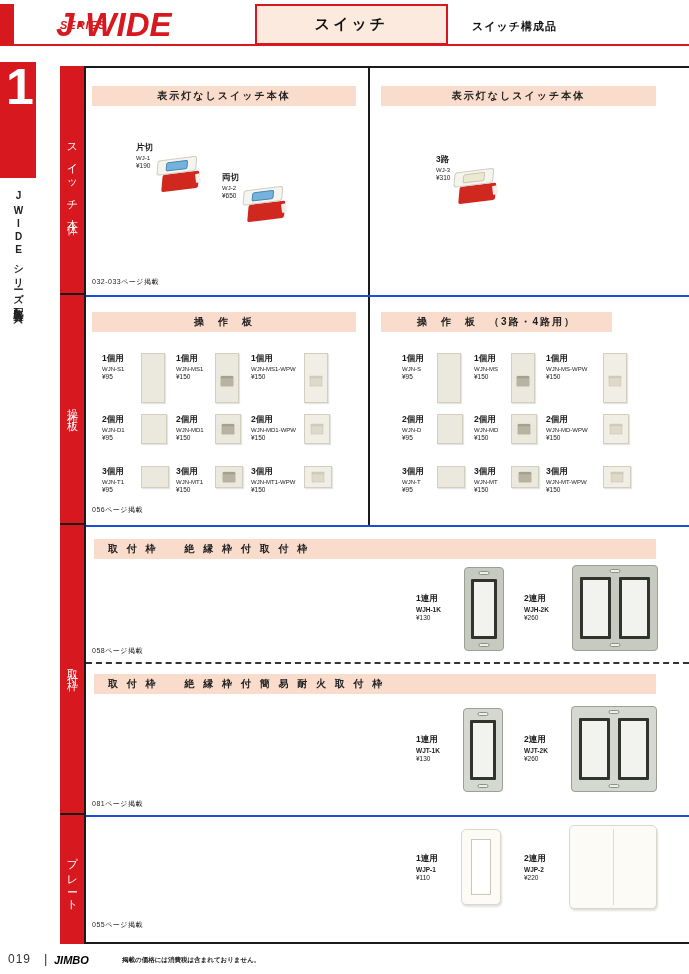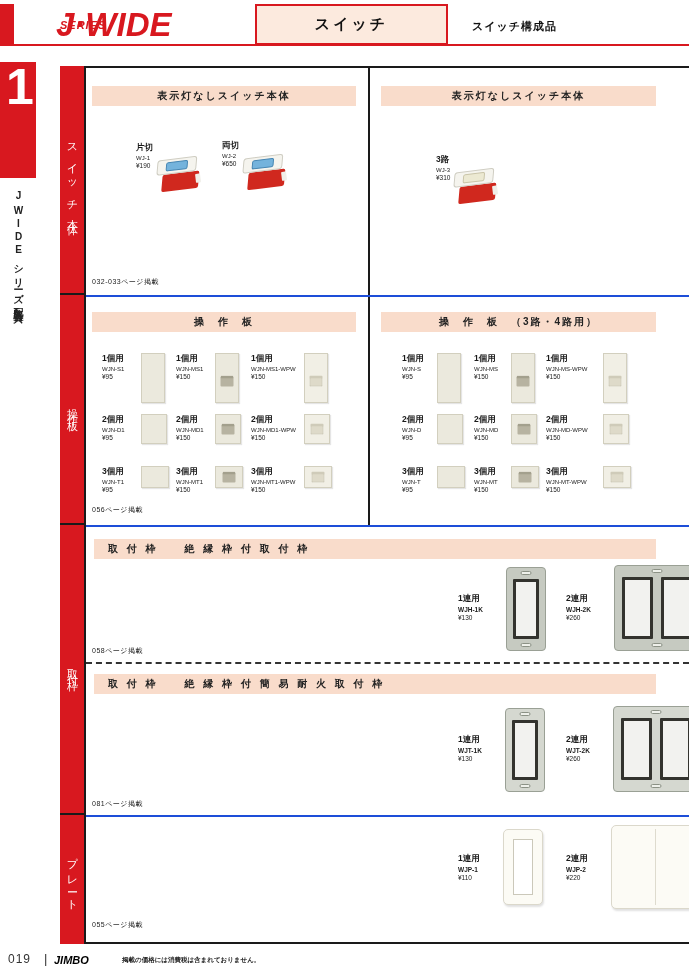--- a/index.html
+++ b/index.html
@@ -69,21 +69,21 @@
   .pz-tall  { width:24px; height:50px; }
   .pz-mid   { width:26px; height:30px; }
   .pz-short { width:28px; height:22px; }
   .plate .win { position:absolute; left:50%; top:50%; transform:translate(-50%,-50%);
                 width:13px; height:11px; background:#b7b3a1; border-top:3px solid #a3a08d; border-radius:1px; }
   .pz-tall .win { top:56%; }
   .plate.wpw { background:#f1efe5; }
   .plate.wpw .win { background:#dedac9; border:1px solid #c8c4b2; border-top:3px solid #cfcbb9; }
 
   
-  .prod-h { position:absolute; display:flex; gap:23px;margin-left:42px; }
+  .prod-h { position:absolute; display:flex; gap:23px; }
   .lbl-off26 { margin-top:26px; } .lbl-off28 { margin-top:28px; } .lbl-off24 { margin-top:24px; }
   .frame { position:relative; background:#c6cac1; border:1px solid #9aa095; border-radius:4px; flex:none; }
   .frame.light { background:#d5d8d0; }
   .fz-1 { width:40px; height:84px; }
   .fz-2 { width:86px; height:86px; }
   .frame .hole { position:absolute; border:3px solid #33332e; background:#f2f2ef; border-radius:1px; }
   .fz-1 .hole { left:6px; right:6px; top:11px; bottom:11px; }
   .fz-2 .h1 { left:7px;  width:31px; top:11px; bottom:11px; }
   .fz-2 .h2 { right:7px; width:31px; top:11px; bottom:11px; }
   .frame .slot-t, .frame .slot-b { position:absolute; left:50%; transform:translateX(-50%);
@@ -154,21 +154,21 @@
             <div class="p-price">¥190</div>
           </div>
           <div class="img-switch">
               <div class="sw-bottom"></div>
               <div class="sw-foot"></div>
               <div class="sw-top">
                 <div class="sw-rocker"></div>
               </div>
             </div>
         </div>
-        <div class="prod" style="left:136px; top:72px;justify-content:center;">
+        <div class="prod" style="left:136px; top:104px;justify-content:center;">
           <div>
             <div class="p-name">両切</div>
             <div class="p-code">WJ-2</div>
             <div class="p-price">¥650</div>
           </div>
           <div class="img-switch">
               <div class="sw-bottom"></div>
               <div class="sw-foot"></div>
               <div class="sw-top">
                 <div class="sw-rocker"></div>
@@ -284,21 +284,21 @@
             </div>
           <div class="plate pz-short wpw">
               <div class="win"></div>
             </div>
         </div>
 
         <div class="note" style="bottom:10px;">056ページ掲載</div>
       </div>
 
       <div class="panel-r">
-        <div class="banner" style="left:9px; top:15px; width:275px; height:20px;">操　作　板　（3路・4路用）</div>
+        <div class="banner" style="left:9px; top:15px; width:231px; height:20px;">操　作　板　（3路・4路用）</div>
 
         <div class="prod" style="left:30px; top:56px;">
           <div style="width:32px;">
               <div class="p-name">1個用</div>
               <div class="p-code">WJN-S</div>
               <div class="p-price">¥95</div>
             </div>
           <div class="plate pz-tall"></div>
         </div>
         <div class="prod" style="left:102px; top:56px;">

